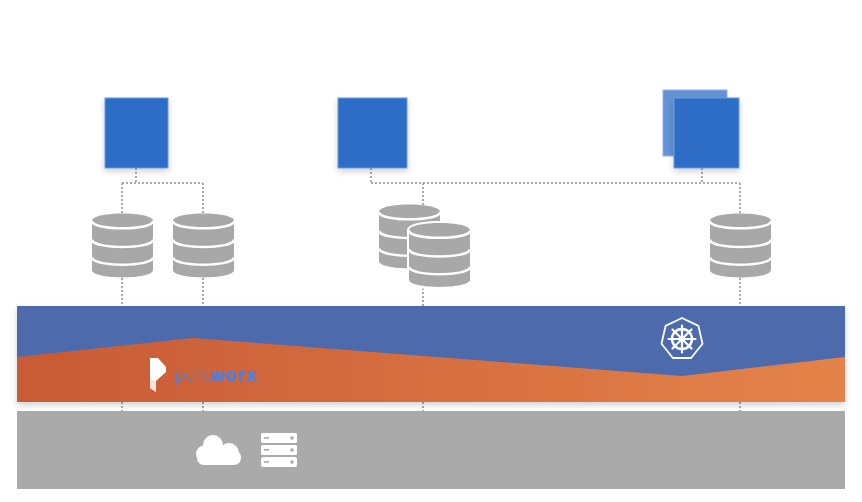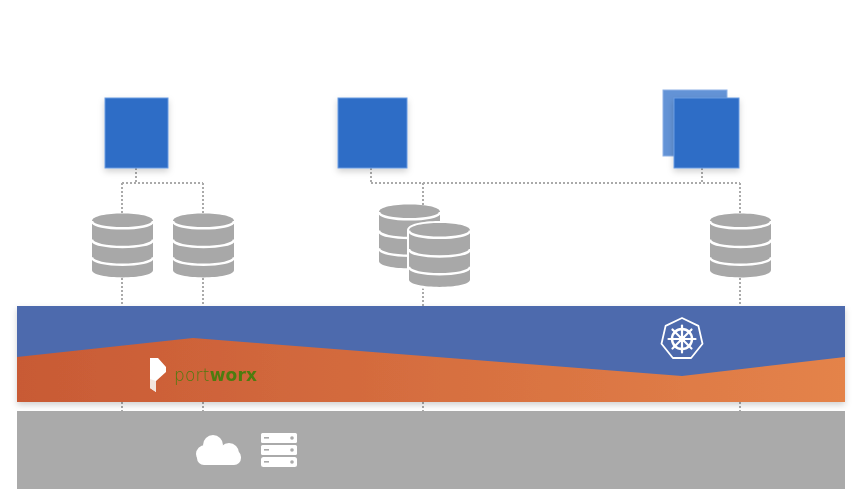--- a/index.html
+++ b/index.html
@@ -4,21 +4,21 @@
   <style>
     html, body { margin: 0; padding: 0; background: #ffffff; }
     body { width: 862px; height: 502px; position: relative; overflow: hidden; font-family: "Liberation Sans", sans-serif; }
     .stage { position: absolute; left: 0; top: 0; width: 862px; height: 502px; }
     svg.diagram { position: absolute; left: 0; top: 0; }
     .brand {
       position: absolute; left: 148px; top: 356px; height: 38px;
       display: flex; align-items: center; gap: 8px;
     }
     .brand-text {
-      color: #4d7c0f; font-size: 17px; letter-spacing: 0.2px;
+      color: #3b82f6; font-size: 17px; letter-spacing: 0.2px;
       font-family: "DejaVu Sans", sans-serif; font-weight: 300;
     }
     .brand-text b { font-weight: bold; }
   </style>
 </head>
 <body>
 
 <div class="stage">
   <svg class="diagram" width="862" height="502" viewBox="0 0 862 502" xmlns="http://www.w3.org/2000/svg">
     <defs>

